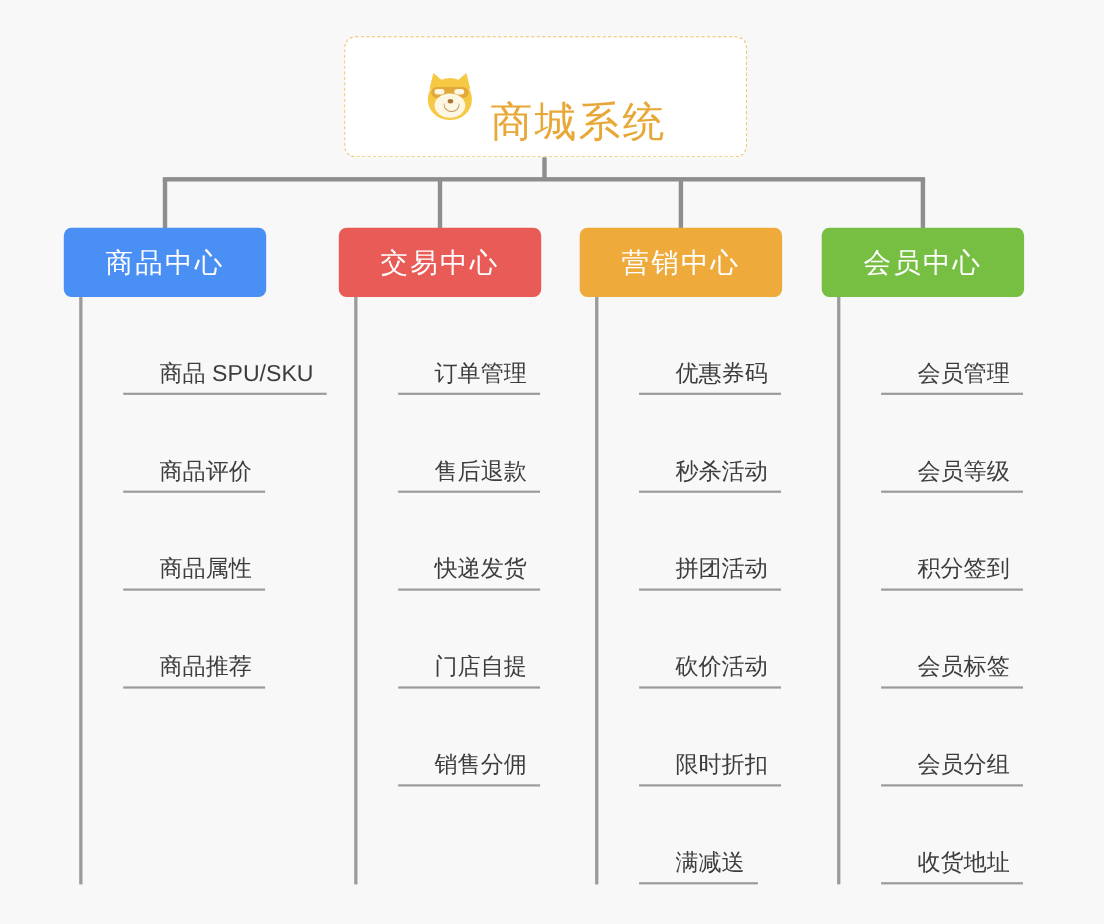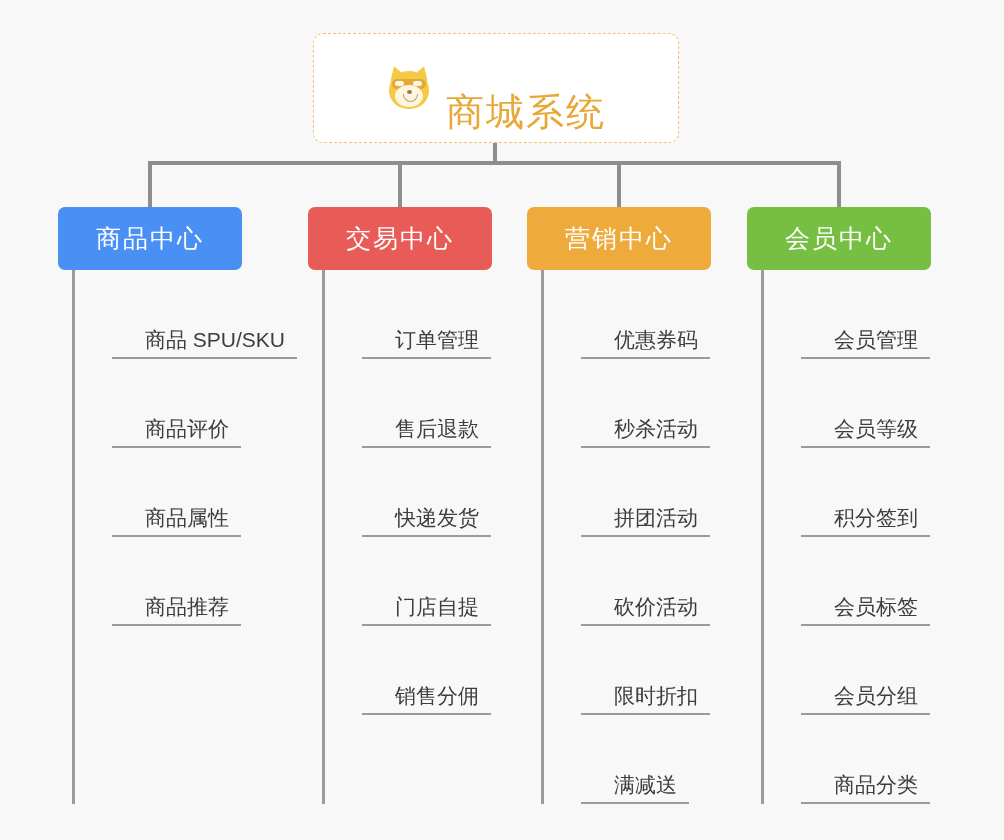--- a/index.html
+++ b/index.html
@@ -302,18 +302,18 @@
       </div>
     <div class="leaf-item">
         <span class="leaf-label">会员标签</span>
         <span class="leaf-underline" style="width: 129px;"></span>
       </div>
     <div class="leaf-item">
         <span class="leaf-label">会员分组</span>
         <span class="leaf-underline" style="width: 129px;"></span>
       </div>
     <div class="leaf-item">
-        <span class="leaf-label">商品分类</span>
+        <span class="leaf-label">收货地址</span>
         <span class="leaf-underline" style="width: 129px;"></span>
       </div>
   </div>
 
 </div>
 
 </body></html>

